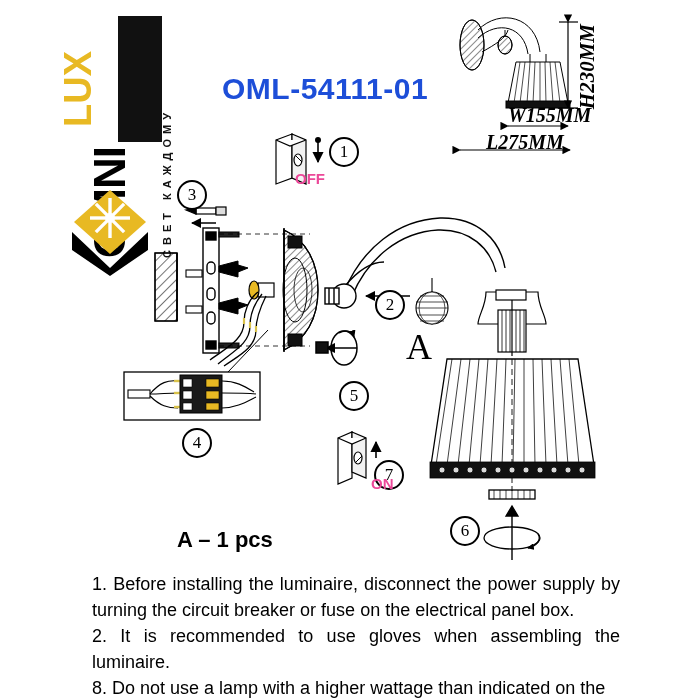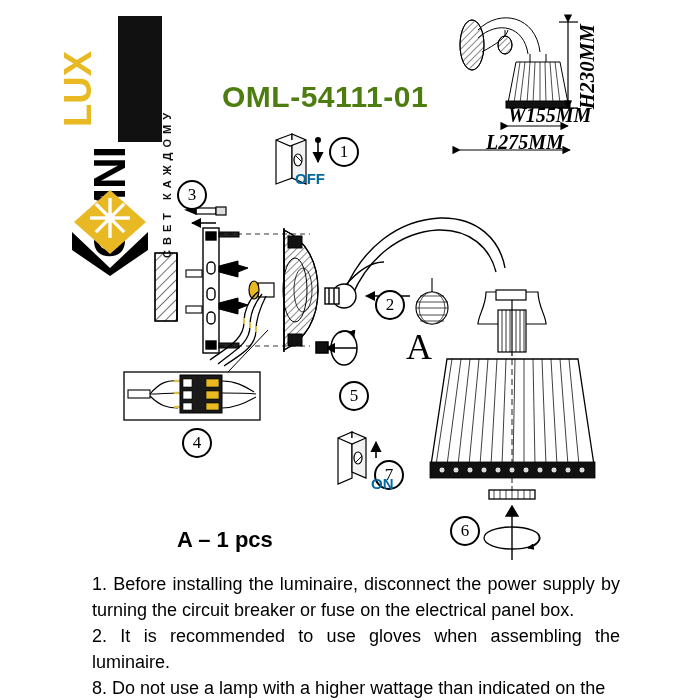--- a/index.html
+++ b/index.html
@@ -58,21 +58,21 @@
   
   #logo-emblem {
     position: absolute; left: 14px; top: 178px;
     width: 88px; height: 90px;
   }
 
   
   #model-title {
     position: absolute; left: 222px; top: 72px;
     font-size: 30px; font-weight: bold;
-    letter-spacing: 0.5px; color: #4d7c0f; margin-top: 8px;
+    letter-spacing: 0.5px; color: #1d4ed8;
   }
 
   
   .dim-label {
     position: absolute;
     font-family: "Liberation Serif", serif;
     font-weight: bold; font-style: italic;
     color: #000; white-space: nowrap;
   }
   #dim-h { left: 575px; top: 24px; font-size: 21px;
@@ -94,21 +94,21 @@
   #step-3 { left: 177px; top: 180px; }
   #step-2 { left: 375px; top: 290px; }
   #step-5 { left: 339px; top: 381px; }
   #step-4 { left: 182px; top: 428px; }
   #step-7 { left: 374px; top: 460px; }
   #step-6 { left: 450px; top: 516px; }
 
   
   .onoff {
     position: absolute; font-size: 15px; font-weight: bold;
-    color: #0369a1; font-family: "Liberation Sans", sans-serif;
+    color: #ec4899; font-family: "Liberation Sans", sans-serif;
   }
   #label-off { left: 295px; top: 170px; }
   #label-on  { left: 371px; top: 435px; margin-top: 40px; }
 
   #label-a {
     position: absolute; left: 406px; top: 326px;
     font-size: 36px; font-family: "Liberation Serif", serif;
     color: #000;
   }
   #parts-legend {

